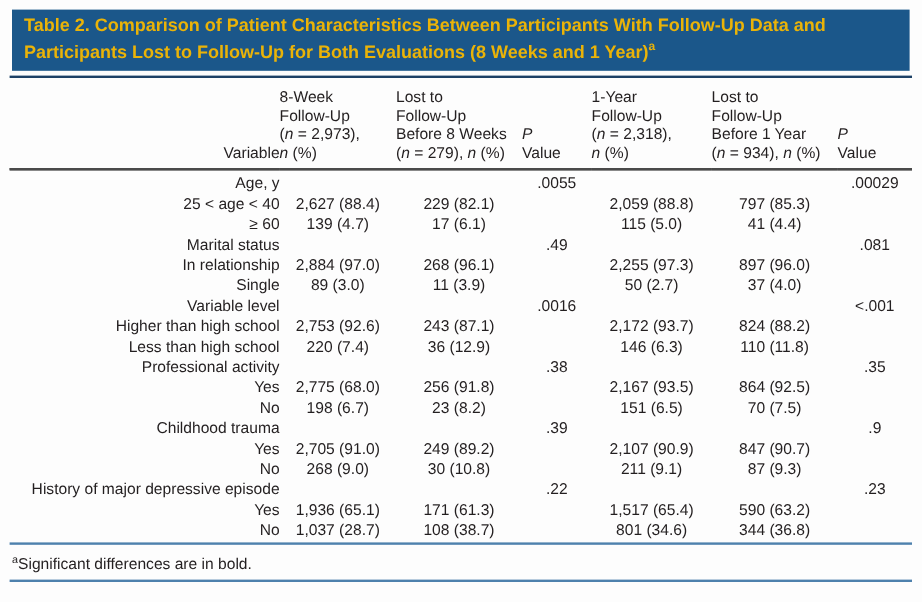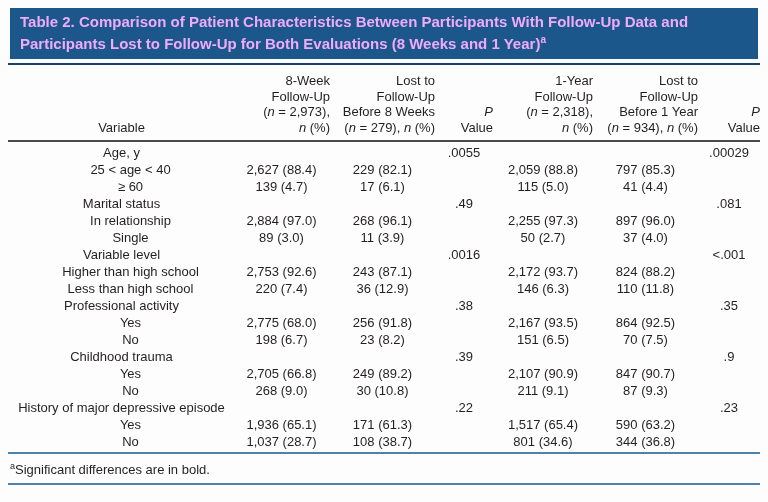--- a/index.html
+++ b/index.html
@@ -11,21 +11,21 @@
   }
   .page {
     width: 768px;
     height: 502px;
     padding: 8px 8px 0 8px;
     background: #fdfdfd;
     overflow: hidden;
   }
   .title-bar {
     background: #1b578a;
-    color: #f0abfc;
+    color: #eab308;
     font-weight: bold;
     font-size: 15px;
     line-height: 18px;
     padding: 5px 10px 6px 10px;
     margin: 0 2px;
   }
   .title-bar sup { font-size: 10px; }
   .navy-rule {
     height: 0;
     border-top: 2.5px solid #1d4166;
@@ -35,35 +35,35 @@
     width: 752px;
     border-collapse: collapse;
     table-layout: fixed;
     font-size: 13px;
     color: #231f20;
     margin-top: 2px;
   }
   thead th {
     font-weight: normal;
     vertical-align: bottom;
-    text-align: right;
+    text-align: left;
     line-height: 15.5px;
     padding: 6px 0 5px 0;
     white-space: nowrap;
   }
-  thead th.var-head { text-align: center; padding-left: 2px; }
+  thead th.var-head { text-align: right; padding-left: 2px; }
   thead tr { border-bottom: 2px solid #4a4a4a; }
   tbody td {
     height: 17px;
     line-height: 17px;
     text-align: center;
     white-space: nowrap;
     overflow: hidden;
   }
-  tbody td.lbl { text-align: center; padding-left: 2px; }
+  tbody td.lbl { text-align: right; padding-left: 2px; }
   tbody td.lbl.sub { padding-left: 20px; }
   tbody td.pval.sig { font-weight: normal; }
   tbody tr:first-child td { padding-top: 2px; }
   .blue-rule {
     height: 0;
     border-top: 2px solid #4e81ad;
     width: 752px;
   }
   .blue-rule.top-gap { margin-top: 2px; }
   .footnote {
@@ -219,21 +219,21 @@
           <td class="lbl">Childhood trauma</td>
           <td></td>
           <td></td>
           <td class="pval">.39</td>
           <td></td>
           <td></td>
           <td class="pval">.9</td>
         </tr>
         <tr>
           <td class="lbl sub">Yes</td>
-          <td>2,705 (66.8)</td>
+          <td>2,705 (91.0)</td>
           <td>249 (89.2)</td>
           <td></td>
           <td>2,107 (90.9)</td>
           <td>847 (90.7)</td>
           <td></td>
         </tr>
         <tr>
           <td class="lbl sub">No</td>
           <td>268 (9.0)</td>
           <td>30 (10.8)</td>

